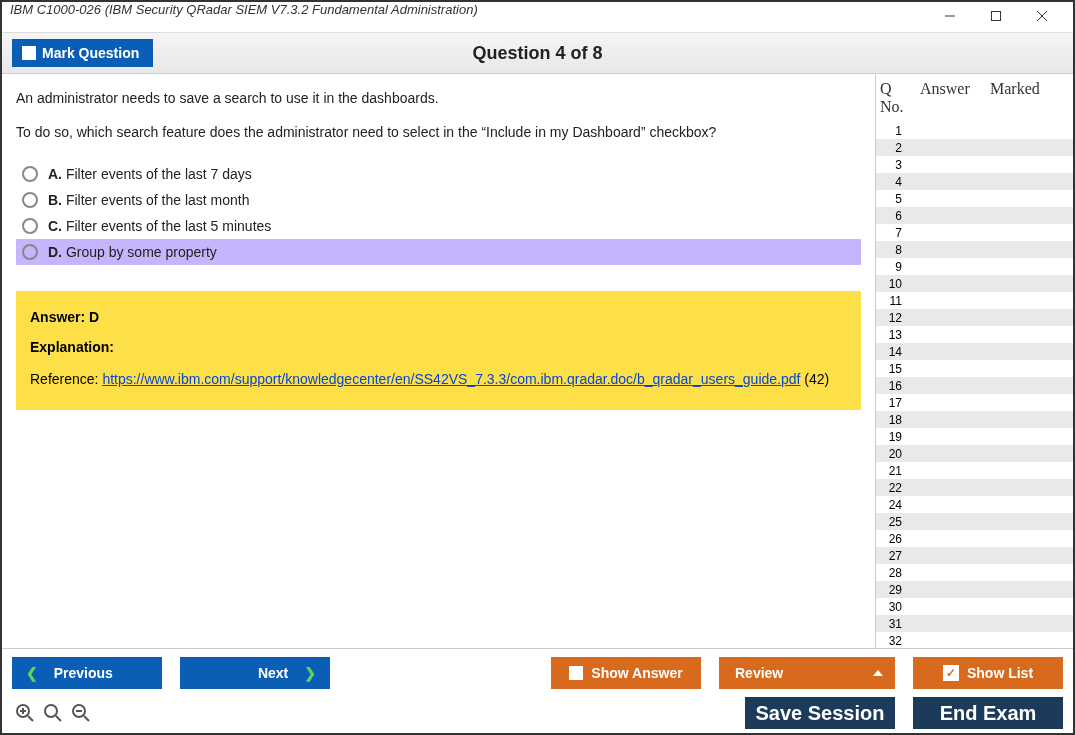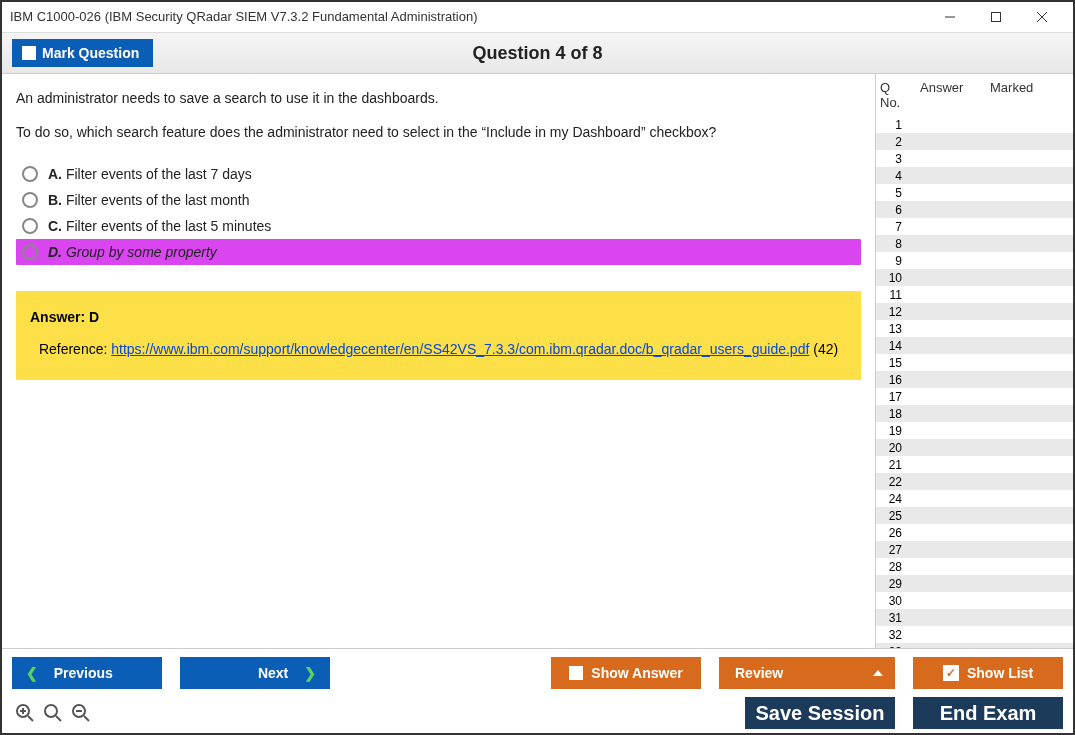--- a/index.html
+++ b/index.html
@@ -1,41 +1,41 @@
 <!DOCTYPE html>
 <html><head>
 <meta charset="utf-8">
 <style>
   * { box-sizing: border-box; }
   body { margin: 0; font-family: Arial, sans-serif; font-size: 14px; background: #fff; }
   .window { width: 1075px; height: 735px; border: 2px solid #333; display: flex; flex-direction: column; position: relative; }
-  .titlebar { height: 30px; display: flex; align-items: center; justify-content: space-between; padding: 0 8px; background: #fff; border-bottom: 1px solid transparent; }
+  .titlebar { height: 30px; display: flex; justify-content: space-between; padding: 0 8px; background: #fff; border-bottom: 1px solid transparent; font-style: italic; }
   .titlebar-text { font-size: 13px; color: #333; }
   .titlebar-controls { display: flex; gap: 0; }
   .titlebar-btn { width: 46px; height: 28px; display: flex; align-items: center; justify-content: center; color: #555; cursor: pointer; }
   .header-bar { height: 42px; background: linear-gradient(to bottom, #f5f5f5, #e8e8e8); border-top: 1px solid #ddd; border-bottom: 1px solid #ccc; display: flex; align-items: center; padding: 0 10px; position: relative; }
   .mark-btn { background: #0b5eb5; color: #fff; font-weight: bold; padding: 6px 14px 6px 10px; display: flex; align-items: center; gap: 6px; cursor: pointer; border: none; font-size: 14px; justify-content: flex-end; }
   .mark-btn .chk { width: 14px; height: 14px; background: #fff; display: inline-block; }
   .question-title { position: absolute; left: 50%; transform: translateX(-50%); font-size: 18px; font-weight: bold; color: #222; }
   .body-area { flex: 1; display: flex; overflow: hidden; }
   .question-area { flex: 1; padding: 14px 14px 0 14px; overflow-y: auto; }
   .question-text { margin-bottom: 12px; line-height: 1.55; color: #222; }
   .options { margin-top: 18px; }
   .option-row { display: flex; align-items: center; padding: 5px 6px; border-radius: 1px; }
-  .option-row.highlight { background: #d946ef; font-style: italic; }
+  .option-row.highlight { background: #c4b5fd; }
   .radio { width: 16px; height: 16px; border-radius: 50%; border: 2px solid #888; margin-right: 10px; flex-shrink: 0; }
   .option-text { color: #222; }
   .option-text b { font-weight: bold; }
   .answer-box { margin-top: 26px; background: #fde047; padding: 18px 14px 20px 14px; }
   .answer-box .ans-line { font-weight: bold; margin-bottom: 14px; }
   .answer-box .exp-label { font-weight: bold; margin-bottom: 14px; }
-  .answer-box .ref-line { line-height: 1.5; text-align: center; }
+  .answer-box .ref-line { line-height: 1.5; }
   .answer-box a { color: #0645d8; text-decoration: underline; }
   .side-panel { width: 198px; border-left: 1px solid #ccc; display: flex; flex-direction: column; }
-  .side-header { display: flex; font-size: 13px; color: #333; padding: 4px 0 4px 0; }
+  .side-header { display: flex; font-size: 16px; color: #333; padding: 4px 0 4px 0; font-family: Liberation Serif, serif; }
   .side-header div { padding: 2px 4px; }
   .sh-qno { width: 40px; }
   .sh-ans { width: 70px; }
   .sh-mark { flex: 1; }
   .side-list { flex: 1; overflow-y: scroll; position: relative; }
   .qrow { display: flex; font-size: 12px; height: 17px; align-items: center; }
   .qrow:nth-child(even) { background: #e9e9e9; }
   .qrow .qno { width: 32px; text-align: right; padding-right: 6px; }
   
   .footer { border-top: 1px solid #ccc; padding: 8px 10px 4px 10px; background: #fff; display: flex; flex-direction: column; gap: 8px; }
@@ -118,20 +118,21 @@
             <div class="option-text"><b>C. </b>Filter events of the last 5 minutes</div>
           </div>
           <div class="option-row highlight">
             <div class="radio"></div>
             <div class="option-text"><b>D. </b>Group by some property</div>
           </div>
         </div>
 
       <div class="answer-box">
         <div class="ans-line">Answer: D</div>
+        <div class="exp-label">Explanation:</div>
         <div class="ref-line">
           <span>Reference: </span><a href="#">https://www.ibm.com/support/knowledgecenter/en/SS42VS_7.3.3/com.ibm.qradar.doc/b_qradar_users_guide.pdf</a><span> (42)</span>
         </div>
       </div>
     </div>
 
     <div class="side-panel">
       <div class="side-header">
         <div class="sh-qno">Q No.</div>
         <div class="sh-ans">Answer</div>

